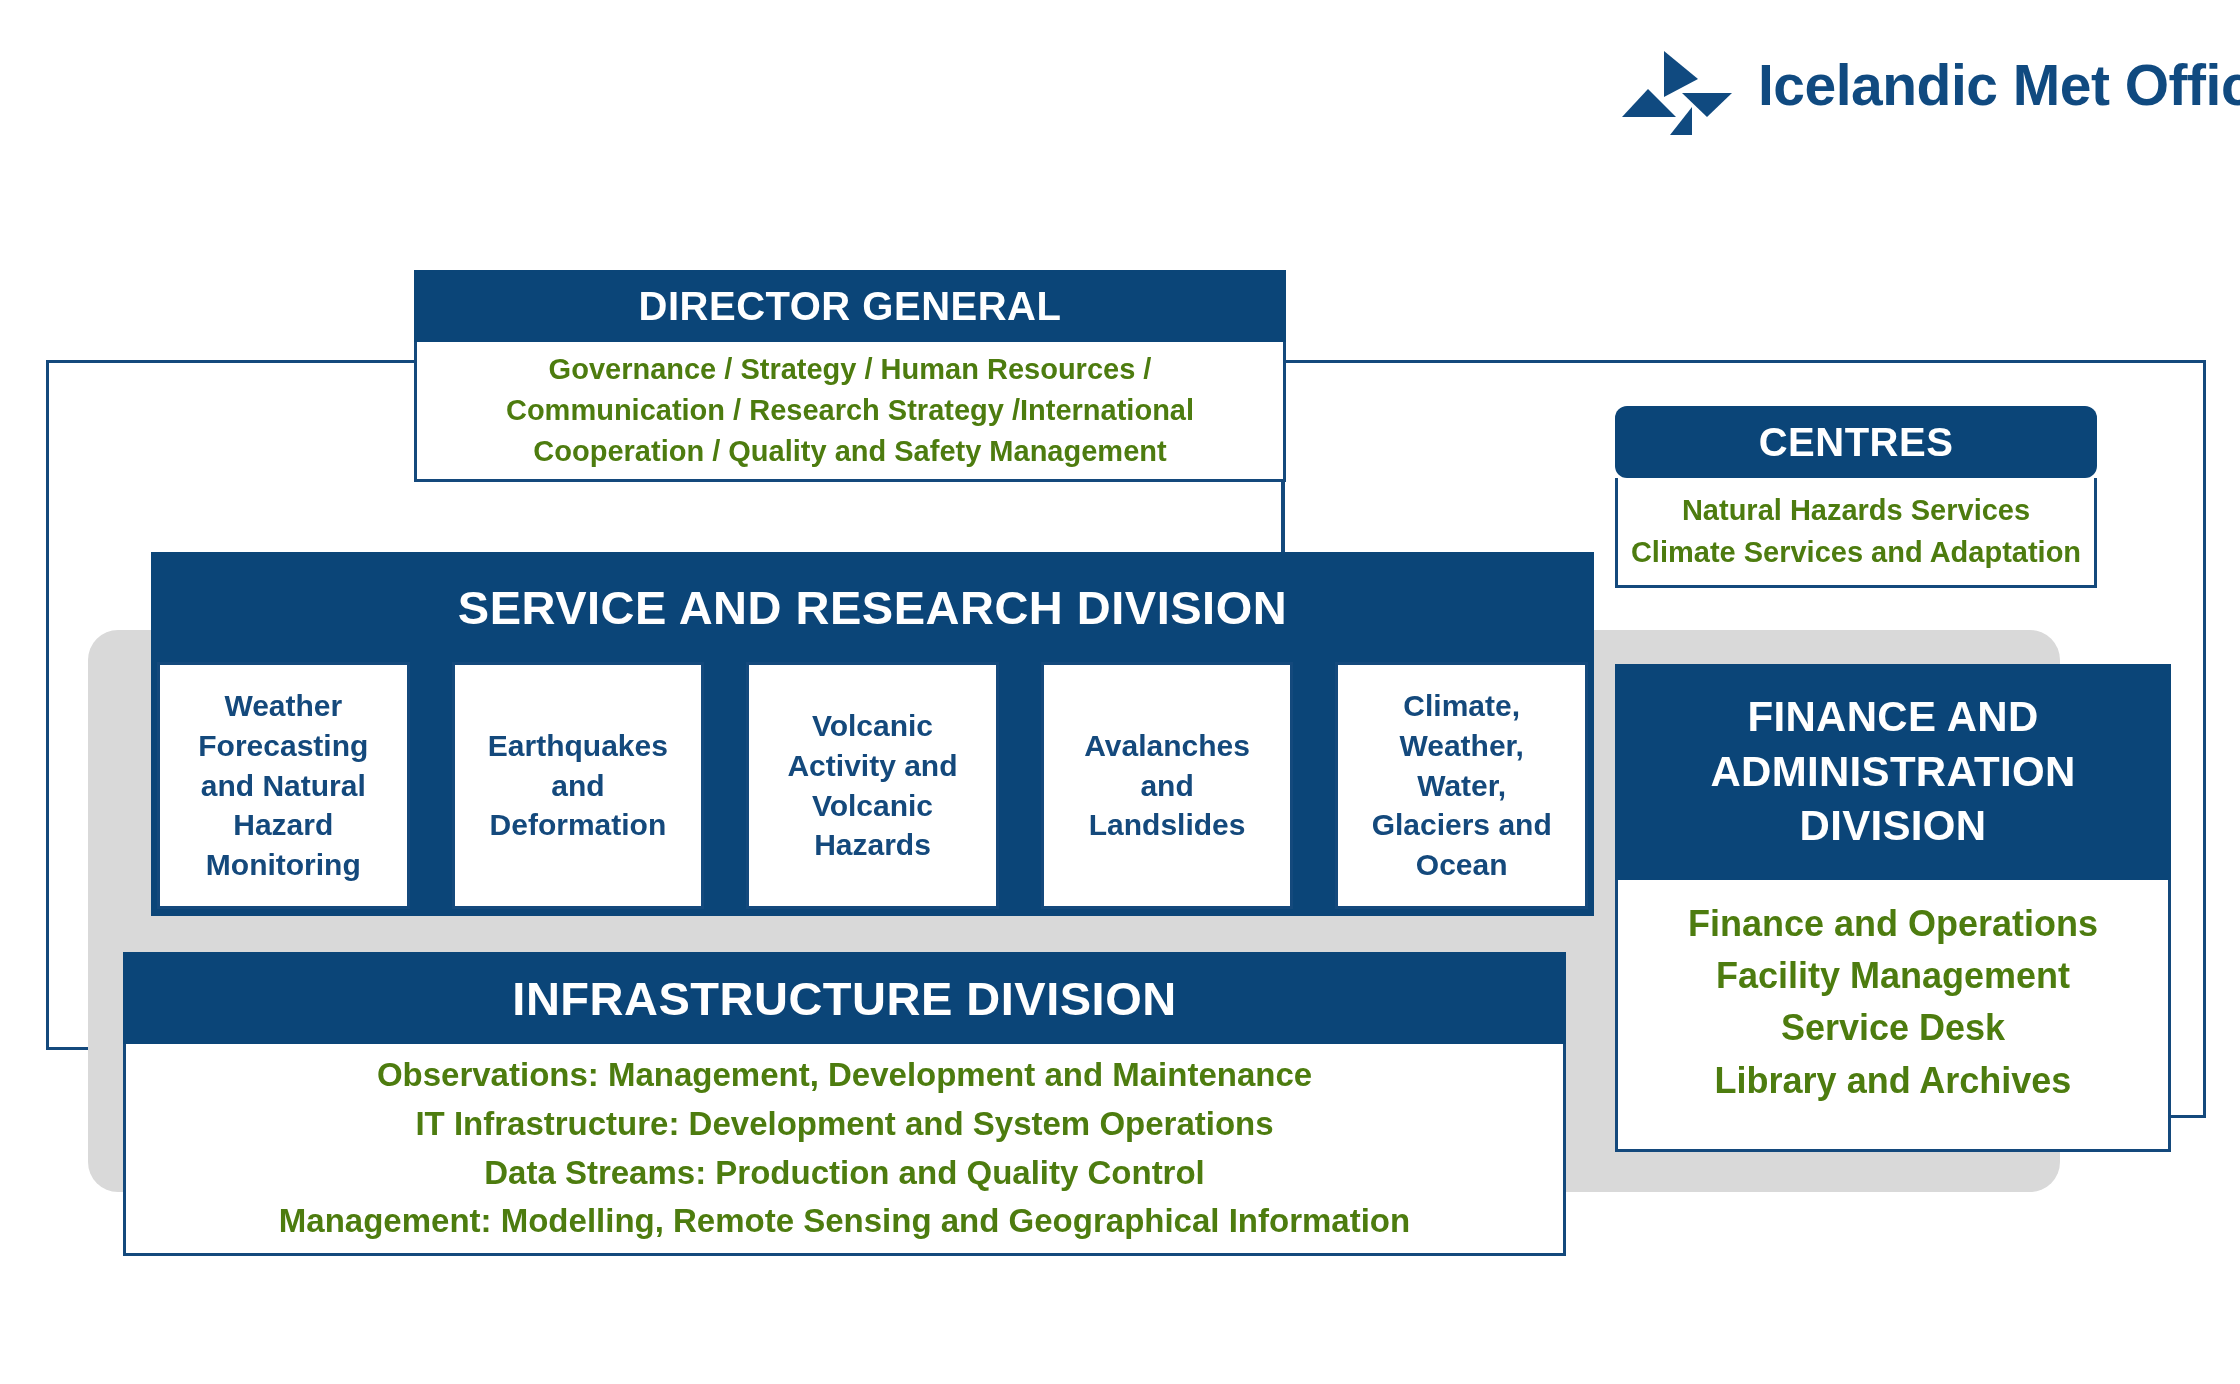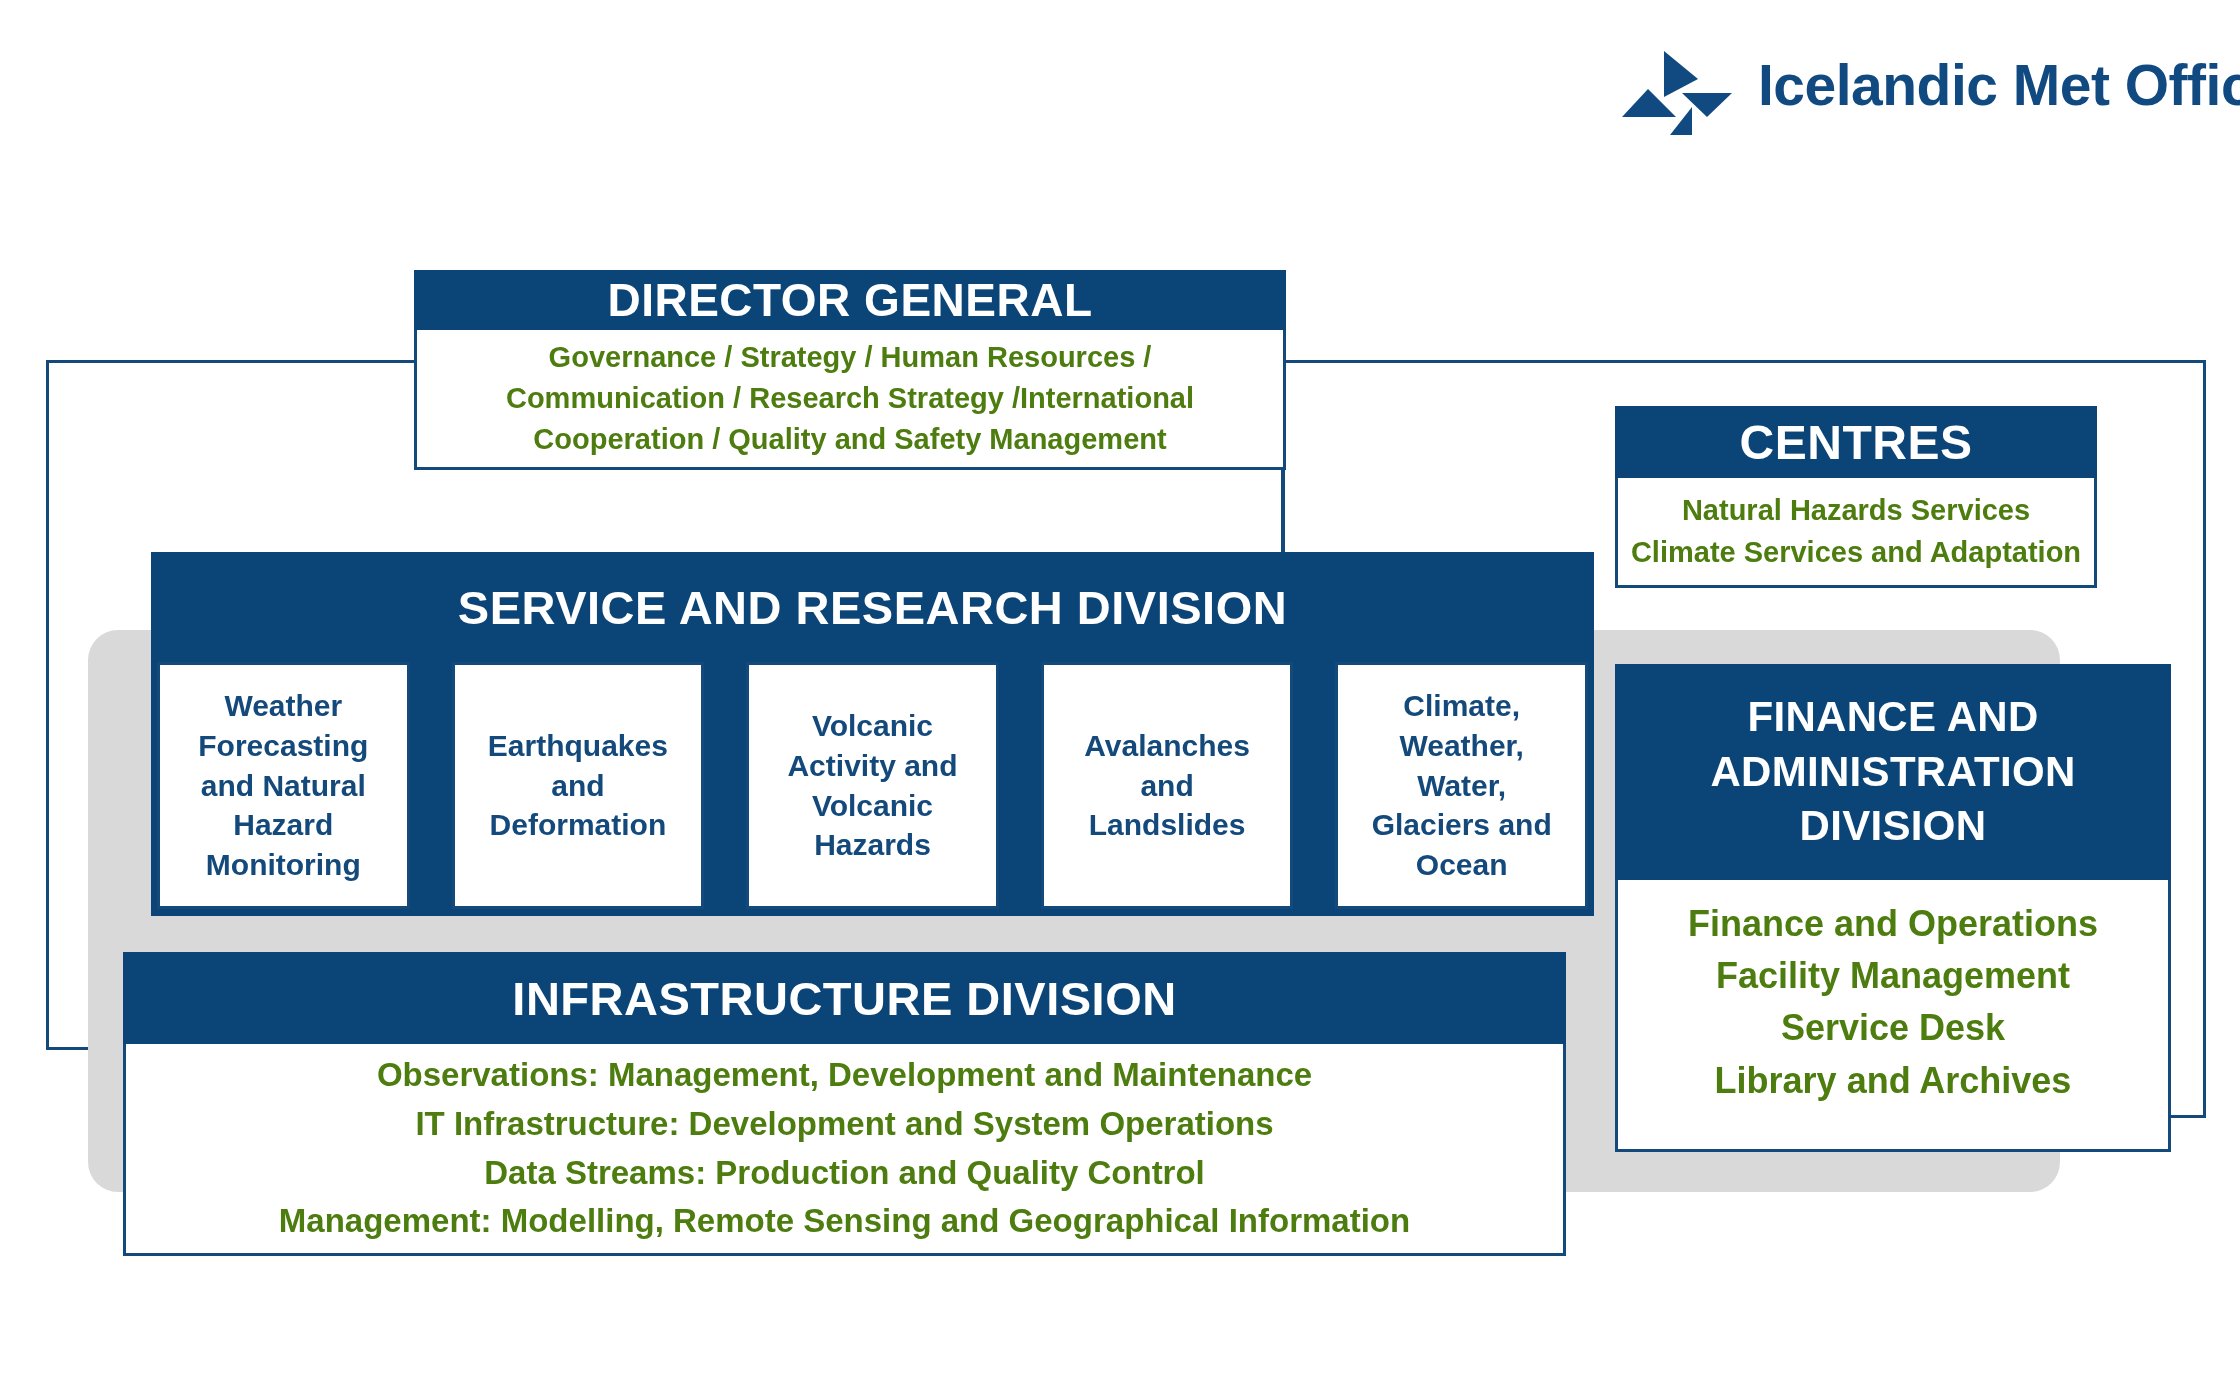--- a/index.html
+++ b/index.html
@@ -90,40 +90,41 @@
     align-items: center;
     justify-content: center;
     text-align: center;
     box-sizing: border-box;
   }
   .card-body .line { white-space: nowrap; }
 
   
   #director-general { left: 414px; top: 270px; width: 872px; }
   #director-general .card-header {
-    height: 60px;
-    font-size: 46px;
+    height: 72px;
+    font-size: 40px;
     font-weight: 700;
     letter-spacing: 0.5px;
   }
   #director-general .card-body {
     height: 140px;
     font-size: 29px;
     font-weight: 700;
     line-height: 1.42;
     padding: 6px 18px;
   }
 
   
   #centres { left: 1615px; top: 406px; width: 482px; }
   #centres .card-header {
     height: 72px;
-    font-size: 48px;
+    font-size: 40px;
     font-weight: 700;
     letter-spacing: 0.5px;
+    border-radius: 12px;
   }
   #centres .card-body {
     height: 110px;
     font-size: 29px;
     font-weight: 700;
     line-height: 1.42;
     padding: 2px 10px;
   }
 
   

